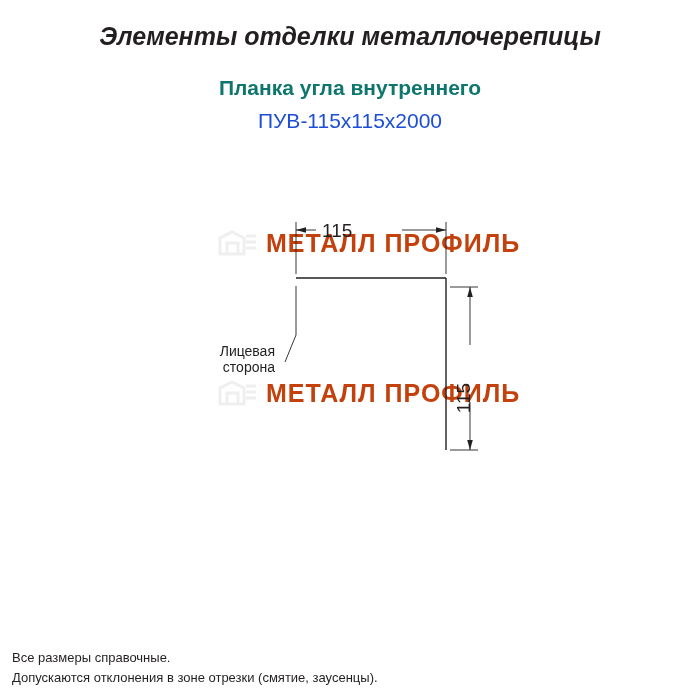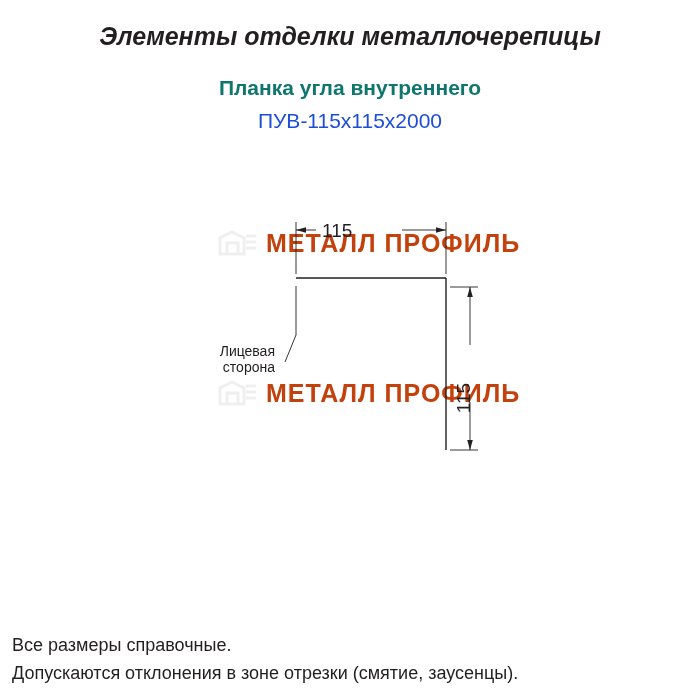--- a/index.html
+++ b/index.html
@@ -92,21 +92,21 @@
     font-family: "Liberation Sans", sans-serif;
     font-size: 14px;
     fill: #231f20;
   }
 
   
   .footer {
     position: absolute;
     left: 12px;
     bottom: 12px;
-    font-size: 18px;
+    font-size: 13px;
     line-height: 1.55;
     color: #231f20;
   }
   .footer div { white-space: nowrap; }
 </style>
 </head>
 <body>
 
 <div class="title-block">
   <h1 class="main-title">Элементы отделки металлочерепицы</h1>

